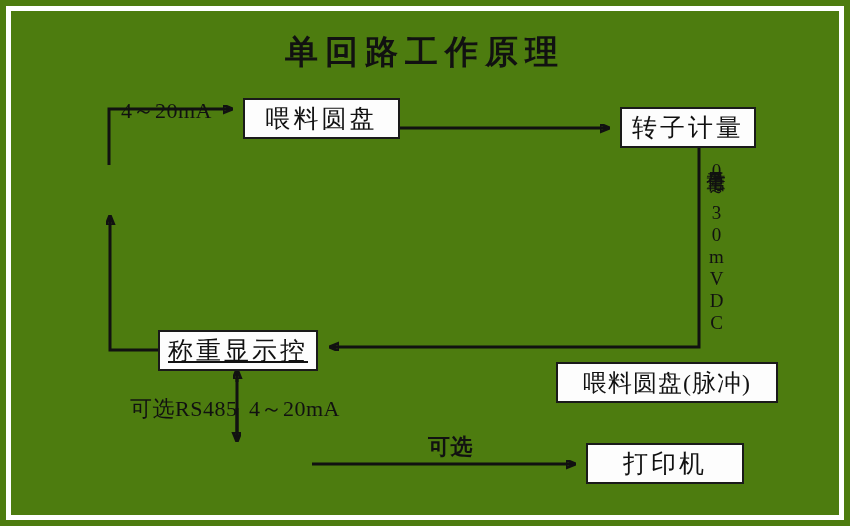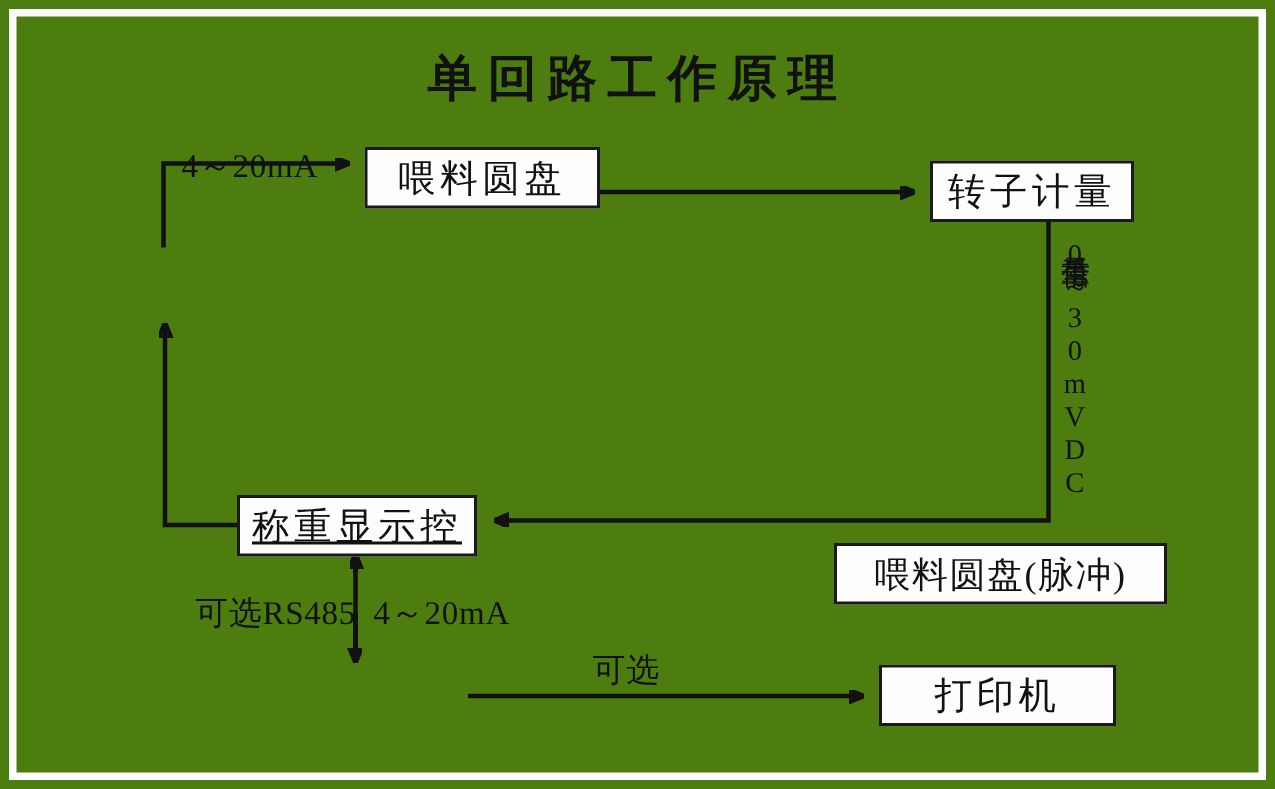--- a/index.html
+++ b/index.html
@@ -123,15 +123,15 @@
   <div class="node" style="left:586px; top:443px; width:158px; height:41px;">打印机</div>
 
   <div class="lbl" style="left:121px; top:96px;">4～20mA</div>
 
   <div class="vlbl" style="left:703px; top:156px;">重量信号0～30mVDC</div>
 
   <div class="lbl" style="left:118px; top:394px;margin-left:12px;">可选RS485</div>
 
   <div class="lbl" style="left:249px; top:394px;">4～20mA</div>
 
-  <div class="lbl" style="left:395px; top:432px;">可选</div>
+  <div class="lbl" style="left:428px; top:432px;font-weight:bold;">可选</div>
 
 </div>
 
 </body></html>

